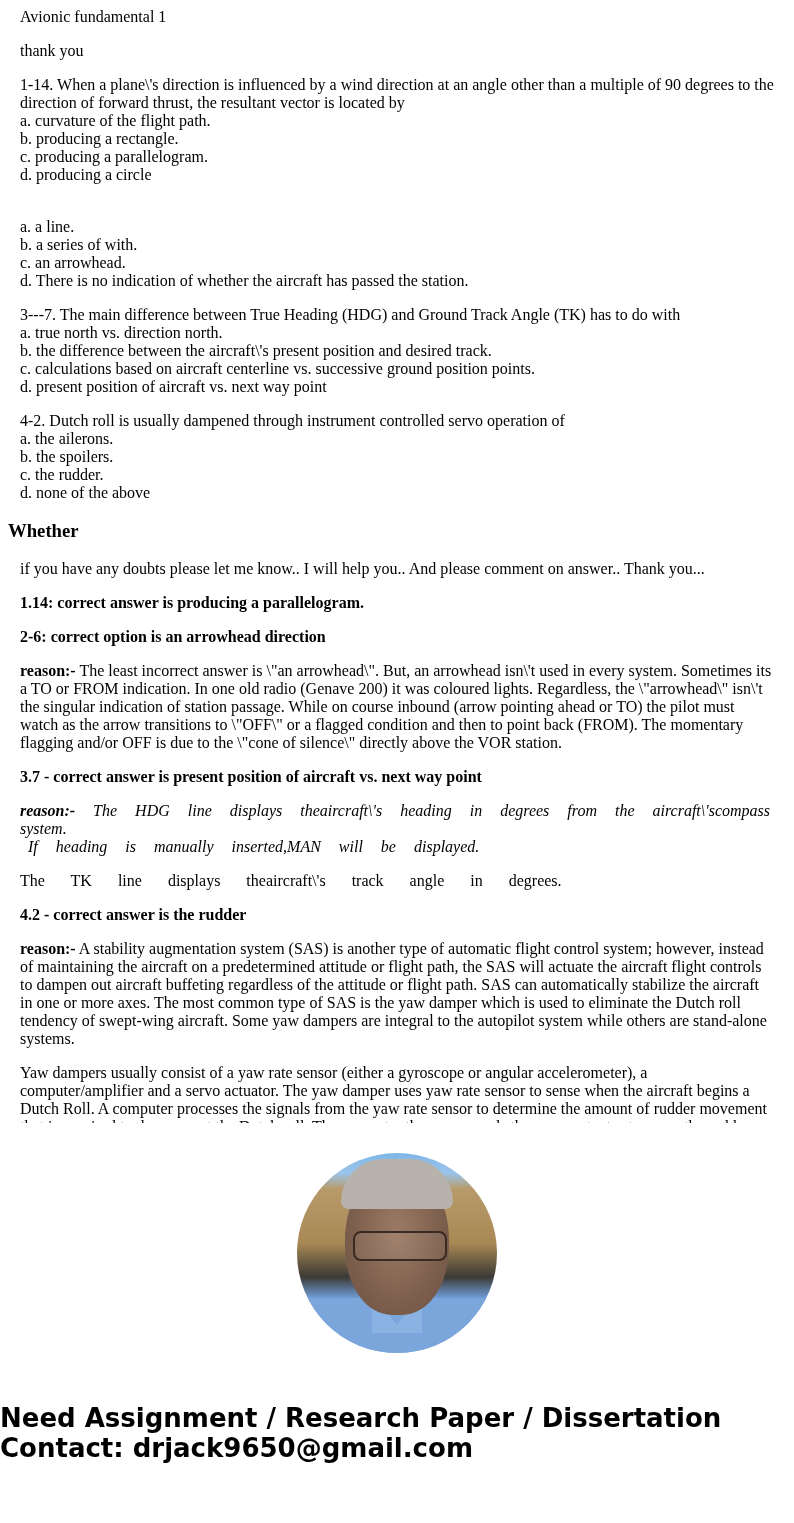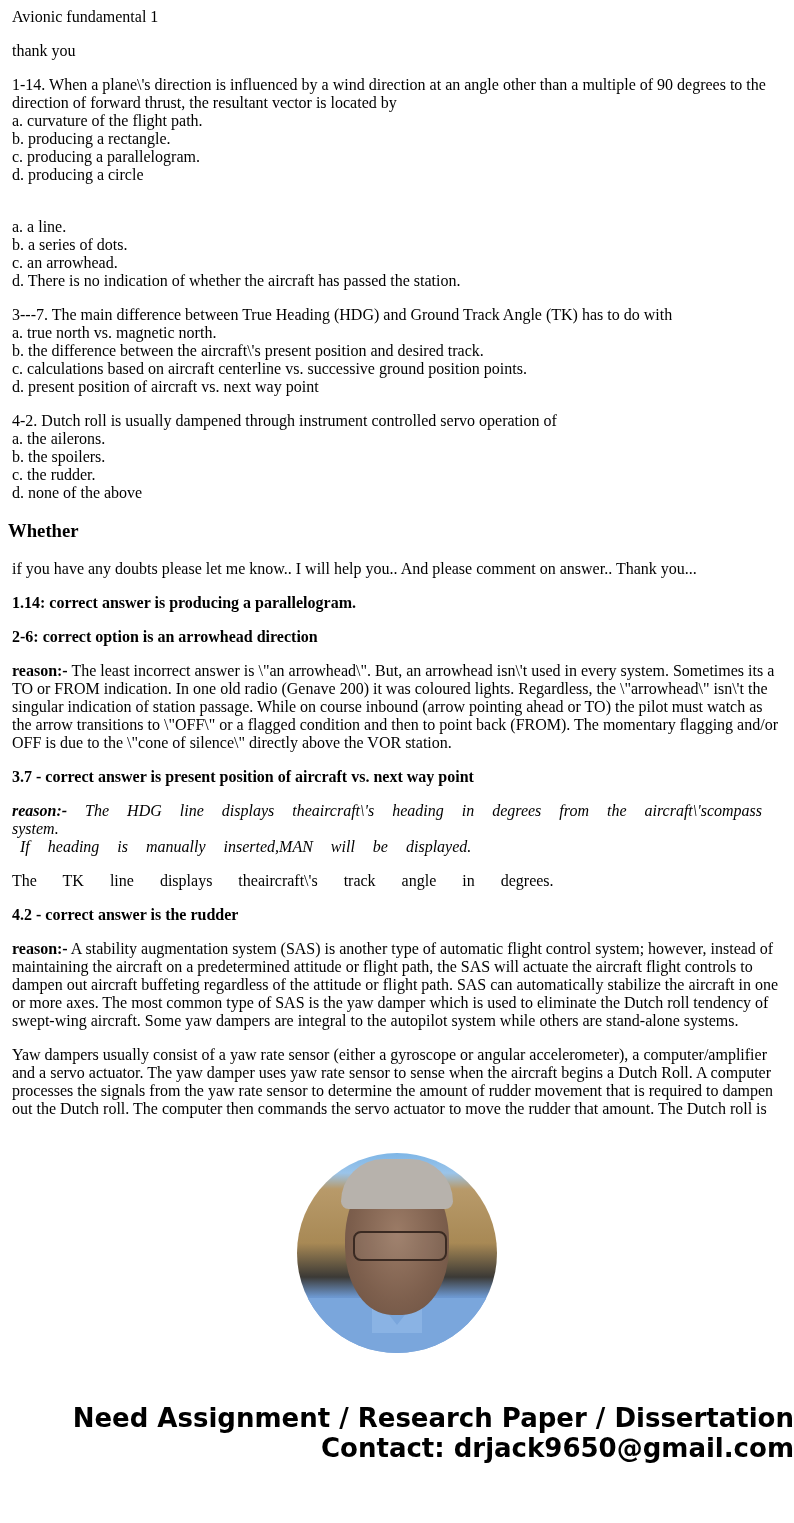--- a/index.html
+++ b/index.html
@@ -14,21 +14,21 @@
       color: #000000;
     }
     .doc {
       position: absolute;
       left: 8px;
       top: 0;
       width: 778px;
       height: 1123px;
       overflow: hidden;
     }
-    .doc p { margin: 16px 4px; }
+    .doc p { margin: 16px 12px; }
     .doc p.first { margin-top: 8px; }
     .doc h3 {
       font-size: 18.7px;
       line-height: 22px;
       font-weight: bold;
       margin: 18px 0;
     }
     .doc b { font-weight: bold; }
     .line { display: block; font-style: italic; }
     .ws { word-spacing: 14px; }
@@ -76,21 +76,21 @@
       left: 75px; top: 140px;
       width: 50px; height: 40px;
       background: #8ab3e4;
       clip-path: polygon(0 0, 50% 80%, 100% 0, 100% 100%, 0 100%);
     }
     .promo {
       position: absolute;
       left: 0;
       top: 1403px;
       width: 794px;
-      text-align: right;
+      text-align: left;
       font-family: "DejaVu Sans", sans-serif;
       font-weight: bold;
       font-size: 26px;
       line-height: 30px;
     }
     .promo span { display: block; }
   </style>
 </head>
 <body>
 
@@ -102,28 +102,28 @@
     <span>1-14. When a plane\'s direction is influenced by a wind direction at an angle other than a multiple of 90 degrees to the direction of forward thrust, the resultant vector is located by</span><br>
     <span>a. curvature of the flight path.</span><br>
     <span>b. producing a rectangle.</span><br>
     <span>c. producing a parallelogram.</span><br>
     <span>d. producing a circle</span>
   </p>
 
   <p>
     <br>
     <span>a. a line.</span><br>
-    <span>b. a series of dots.</span><br>
+    <span>b. a series of with.</span><br>
     <span>c. an arrowhead.</span><br>
     <span>d. There is no indication of whether the aircraft has passed the station.</span>
   </p>
 
   <p>
     <span>3---7. The main difference between True Heading (HDG) and Ground Track Angle (TK) has to do with</span><br>
-    <span>a. true north vs. magnetic north.</span><br>
+    <span>a. true north vs. direction north.</span><br>
     <span>b. the difference between the aircraft\'s present position and desired track.</span><br>
     <span>c. calculations based on aircraft centerline vs. successive ground position points.</span><br>
     <span>d. present position of aircraft vs. next way point</span>
   </p>
 
   <p>
     <span>4-2. Dutch roll is usually dampened through instrument controlled servo operation of</span><br>
     <span>a. the ailerons.</span><br>
     <span>b. the spoilers.</span><br>
     <span>c. the rudder.</span><br>

